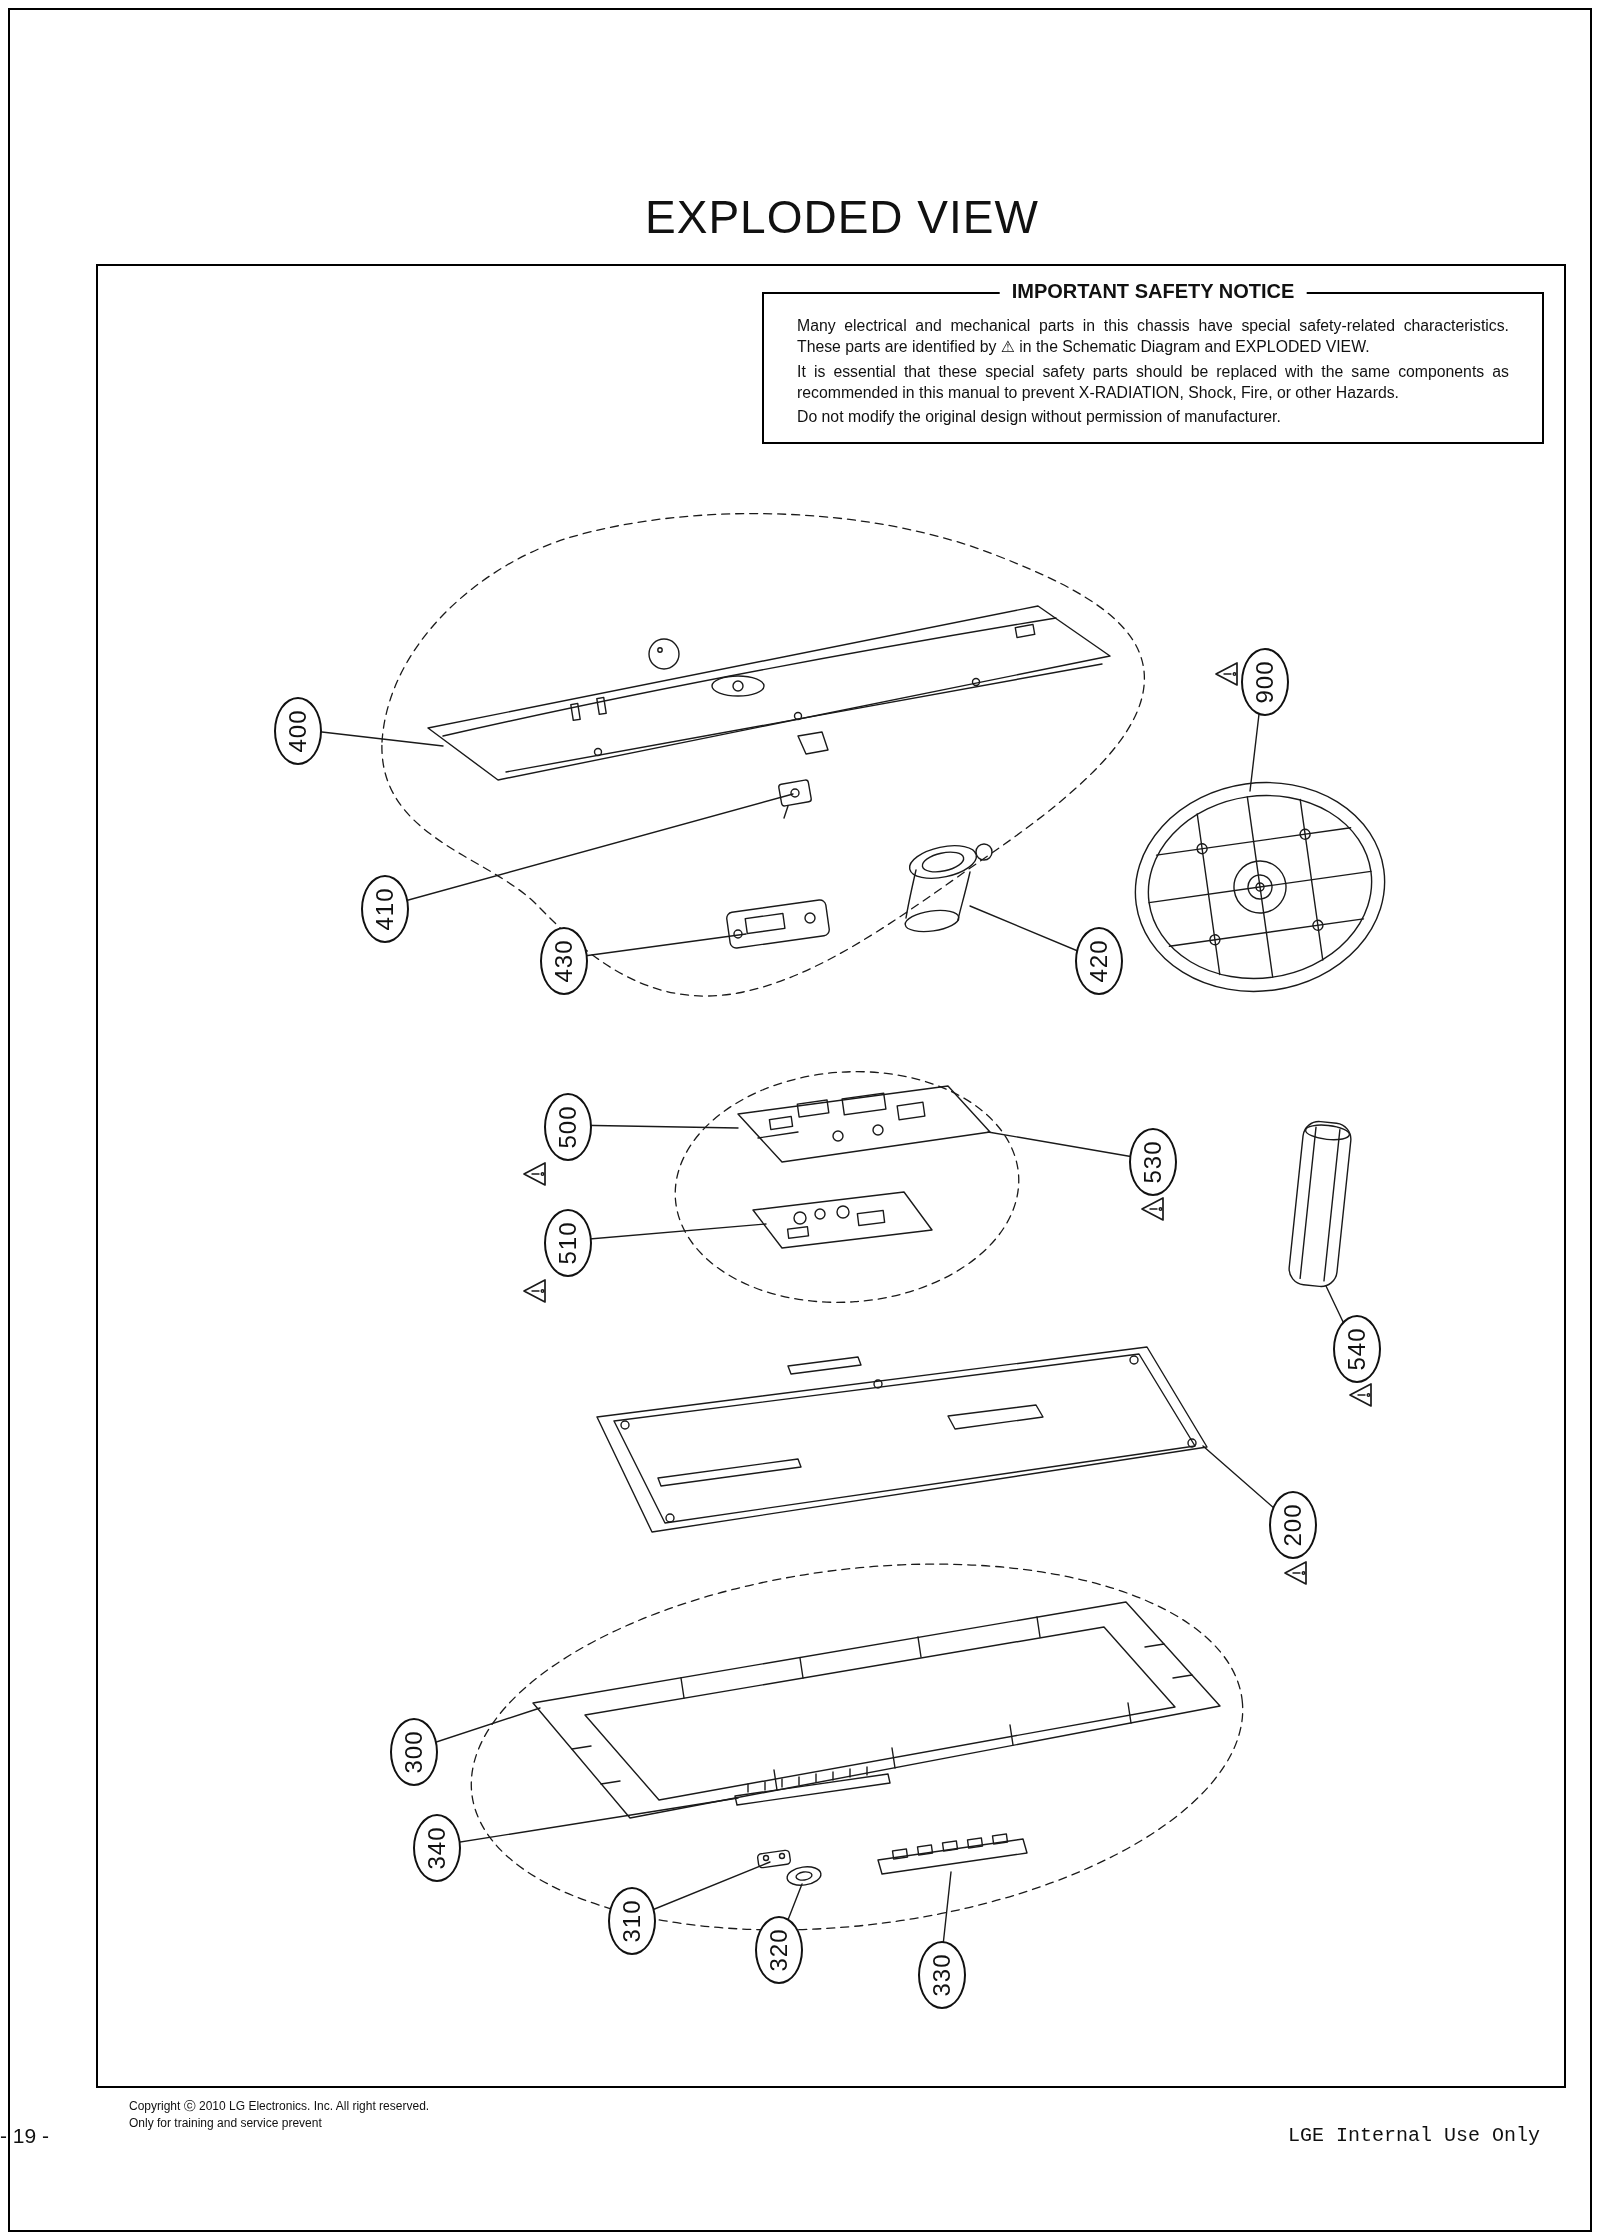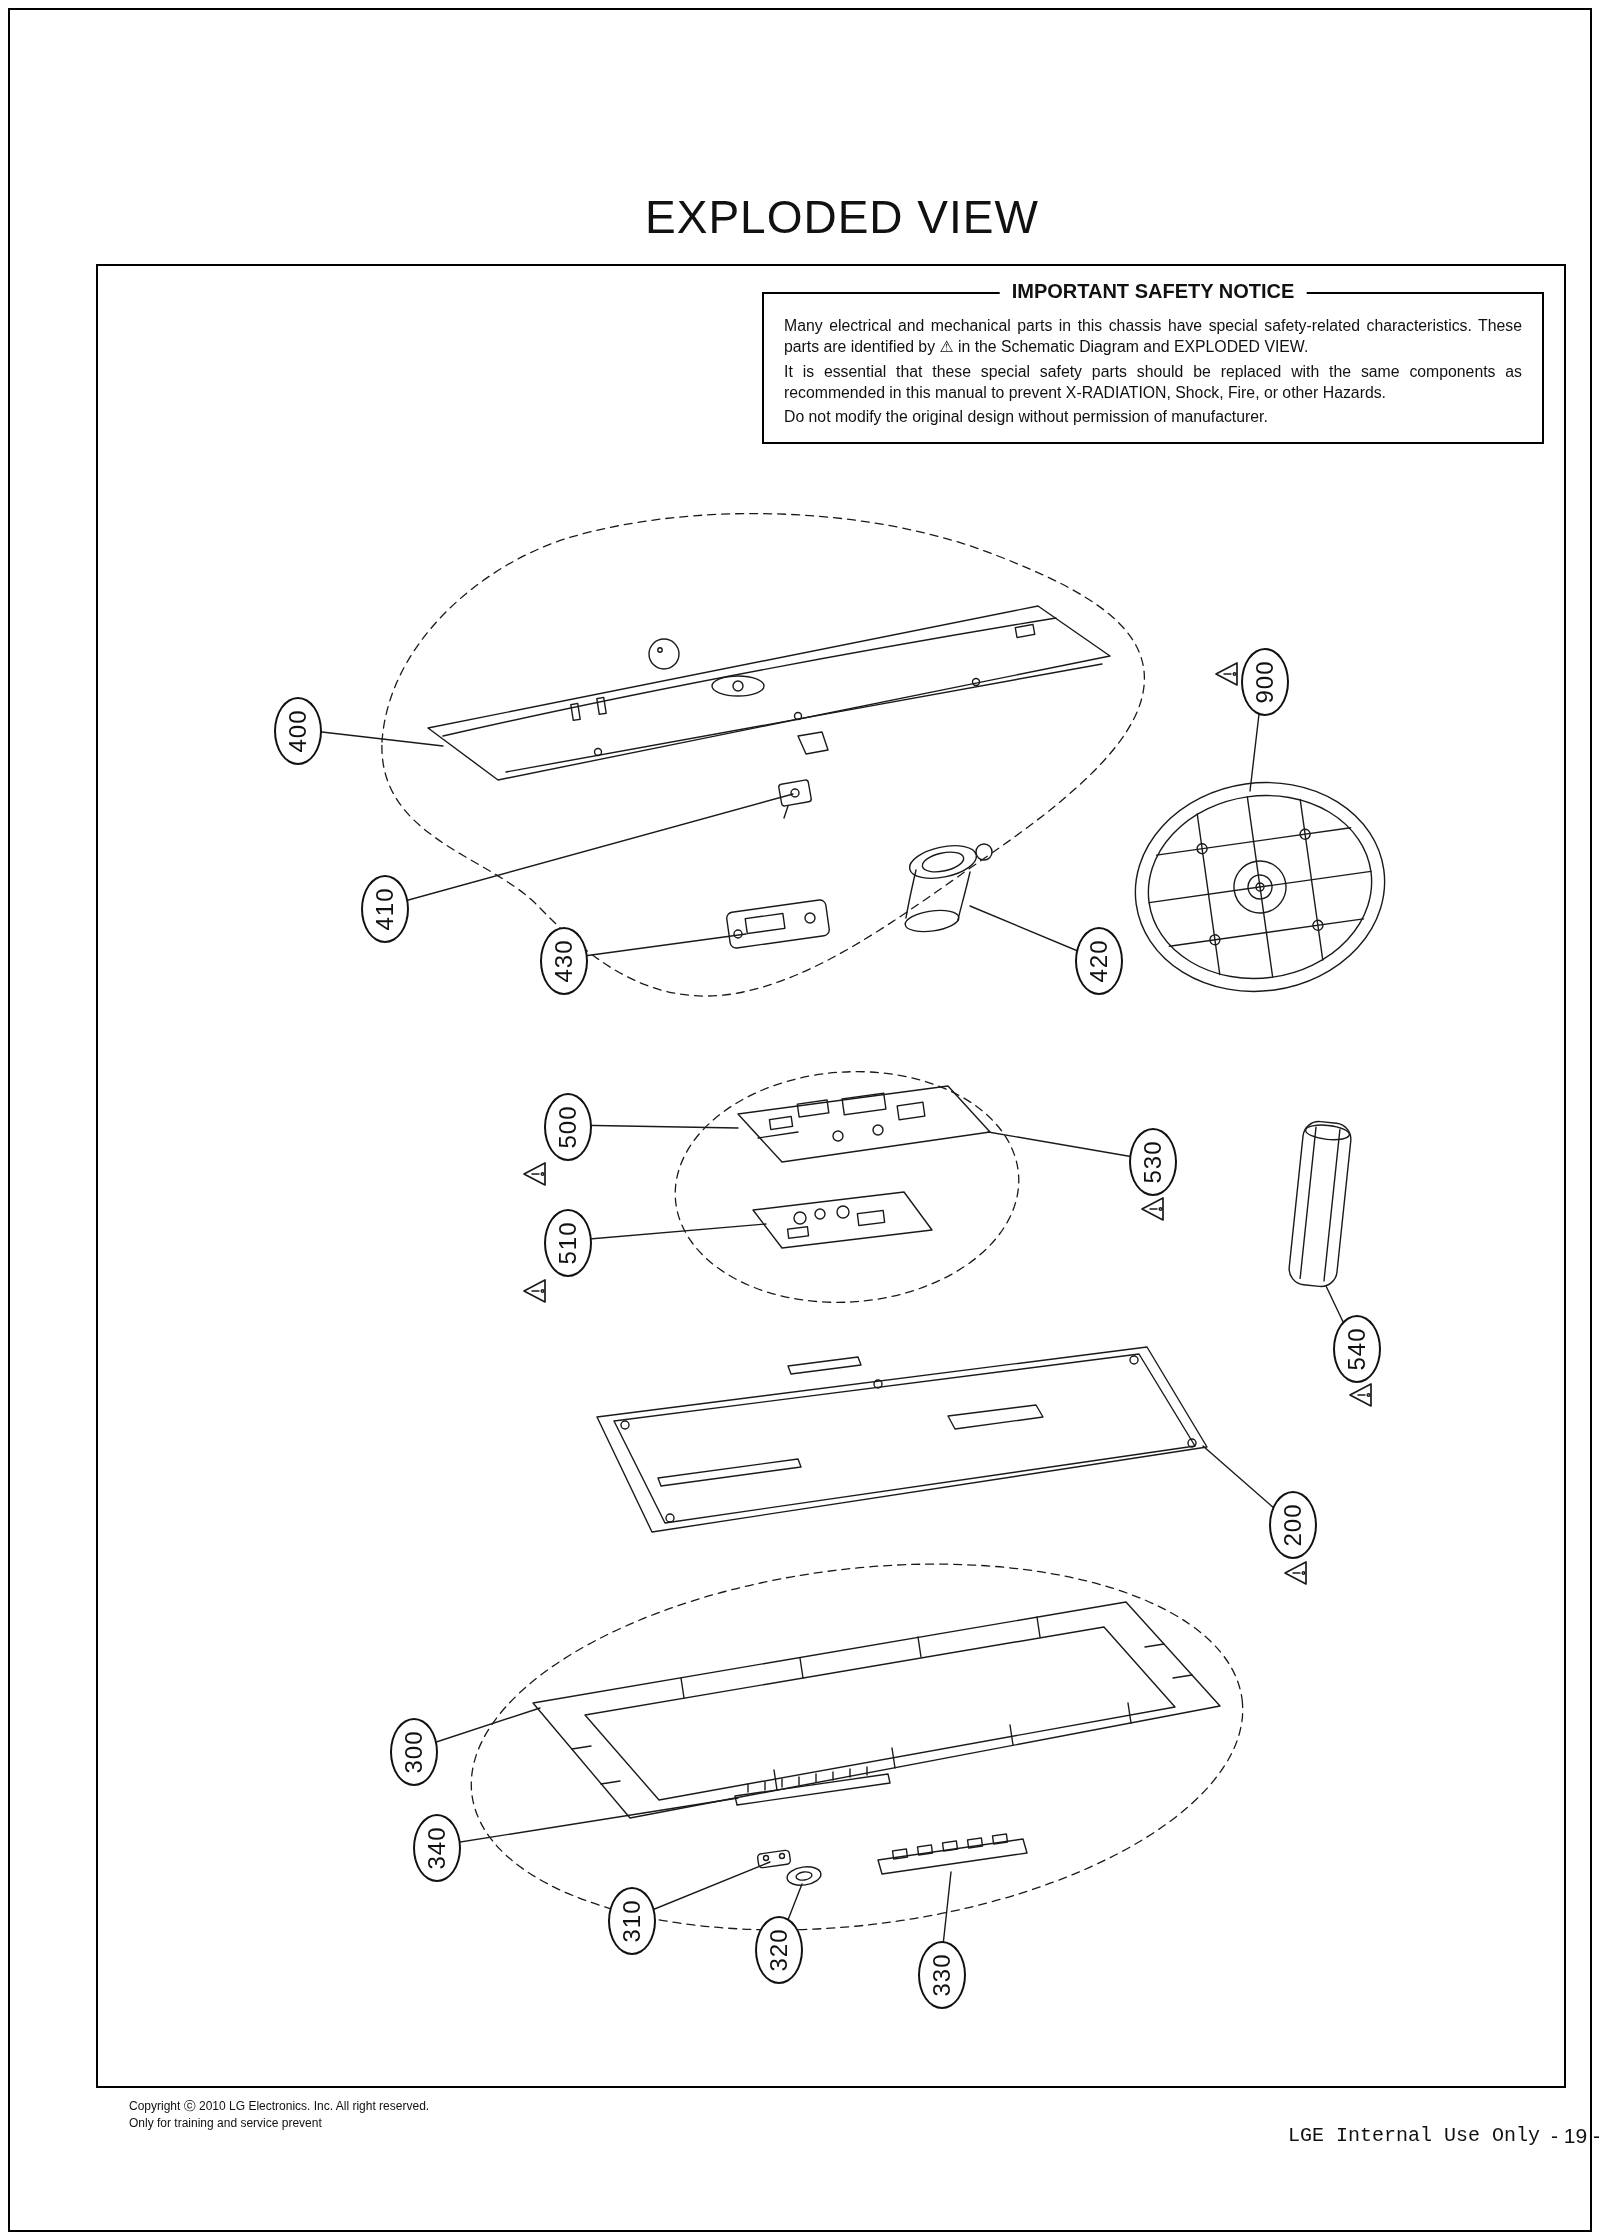--- a/index.html
+++ b/index.html
@@ -8,36 +8,36 @@
     font-family:"Liberation Sans","DejaVu Sans",sans-serif; color:#111;
     overflow:hidden;
   }
   .page-border { position:absolute; left:8px; top:8px; right:8px; bottom:8px;
     border:2px solid #000; pointer-events:none; }
   .title { position:absolute; top:190px; left:0; width:100%; text-align:center;
     font-size:46px; font-weight:400; letter-spacing:1px; margin:0;padding-left:42px; }
   .diagram-box { position:absolute; left:96px; top:264px; width:1470px; height:1824px;
     border:2px solid #000; box-sizing:border-box; }
   .safety-box { position:absolute; left:664px; top:26px; width:782px; height:152px;
-    border:2px solid #000; box-sizing:border-box; padding:18px 16px 8px; background:#fff; }
+    border:2px solid #000; box-sizing:border-box; padding:18px 29px 8px; background:#fff; }
   .safety-title { position:absolute; top:-14px; left:50%; transform:translateX(-50%);
     background:#fff; padding:0 12px; font-weight:bold; font-size:20px; white-space:nowrap; }
   .safety-box p { margin:4px; font-size:15.8px; line-height:1.32; text-align:justify; }
   .diagram-svg { position:absolute; left:0; top:0; }
   .diagram-svg path, .diagram-svg line, .diagram-svg polygon, .diagram-svg rect,
   .diagram-svg circle, .diagram-svg ellipse {
     stroke:#1a1a1a; stroke-width:1.4; fill:none; stroke-linecap:round; stroke-linejoin:round; }
   .diagram-svg .dashed { stroke-dasharray:8 6; stroke-width:1.3; }
   .diagram-svg .warn polygon { fill:#fff; stroke-width:1.7; }
   .callout { position:absolute; width:44px; height:64px; border:2px solid #111;
     border-radius:50%; background:#fff; display:flex; align-items:center; justify-content:center; }
   .callout span { transform:rotate(-90deg); font-size:24px; letter-spacing:1px;
     color:#111; white-space:nowrap; }
   .footer-left { position:absolute; left:129px; top:2098px; font-size:12px; line-height:1.4; }
-  .footer-center { position:absolute; left:0; width:100%; text-align:right; top:2124px; font-size:21px; }
+  .footer-center { position:absolute; left:0; width:100%; text-align:left; top:2124px; font-size:21px; }
   .footer-right { position:absolute; right:60px; top:2124px; font-size:20px;font-family:Liberation Mono, monospace; }
 </style>
 </head>
 <body>
 
 <div>
   <div class="page-border"></div>
 
   <h1 class="title">EXPLODED VIEW</h1>
 

